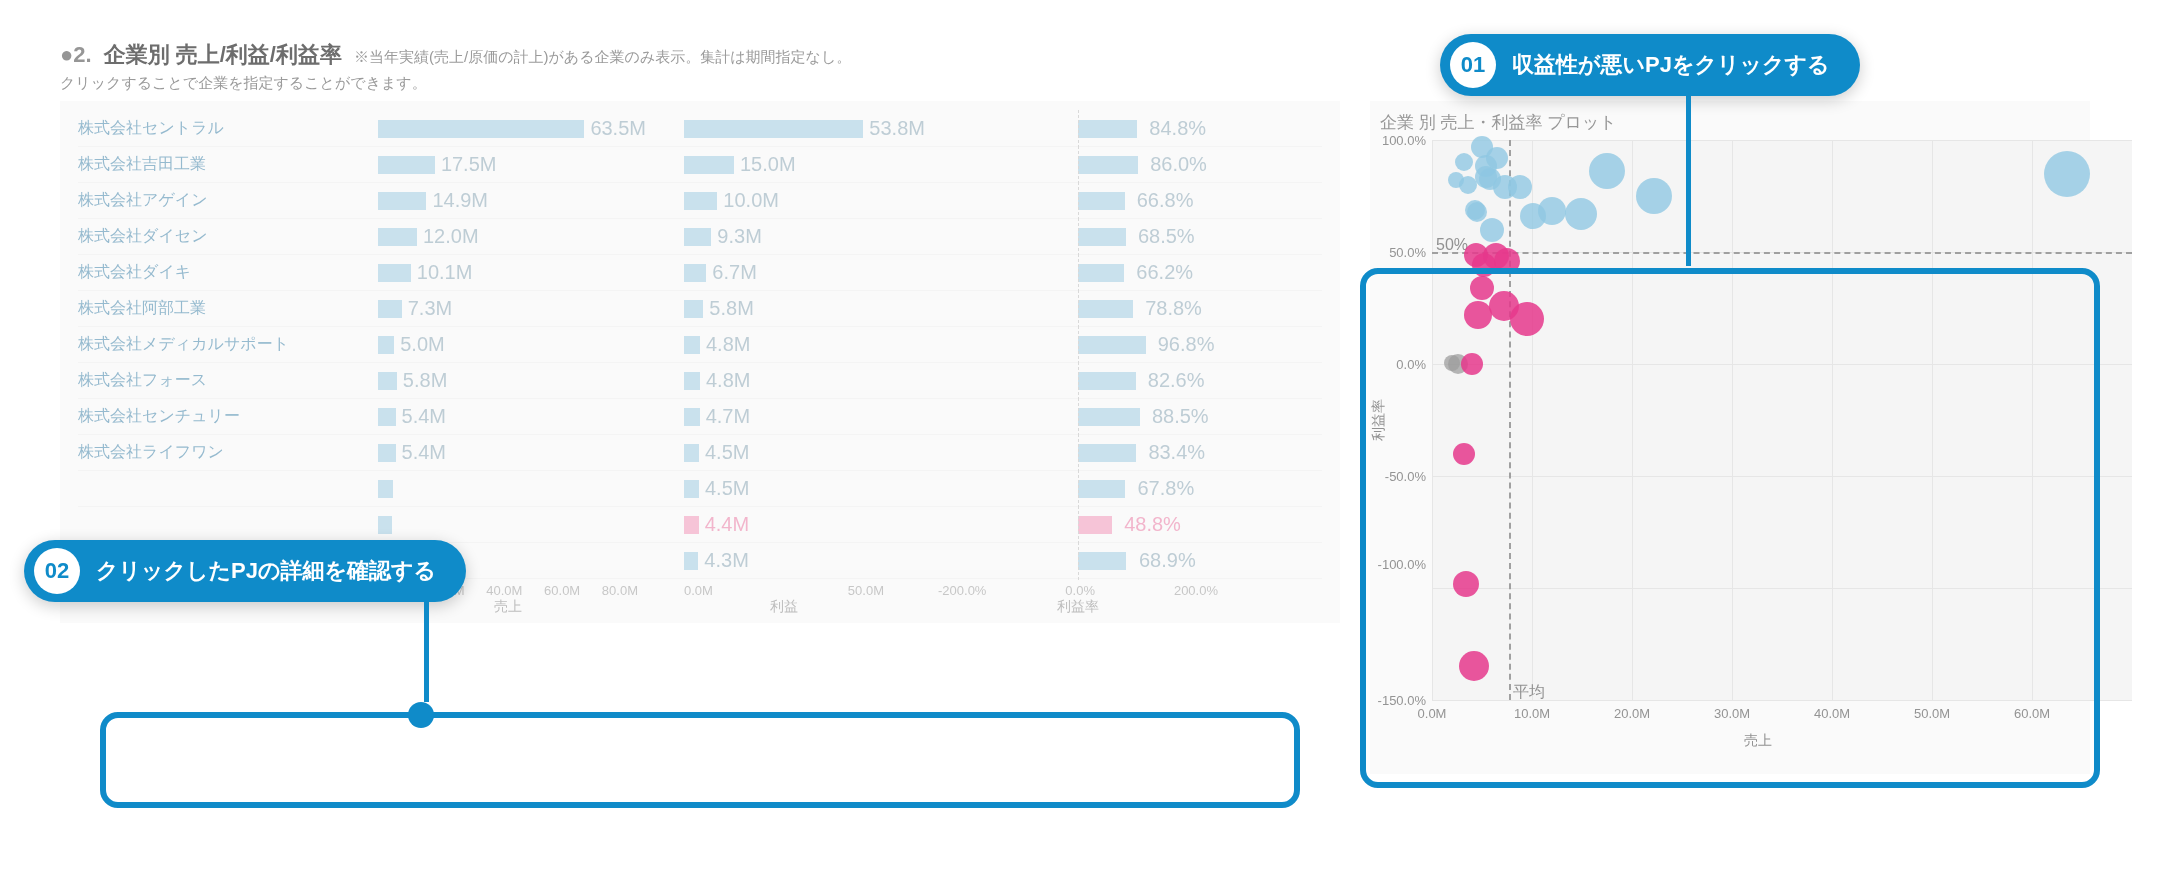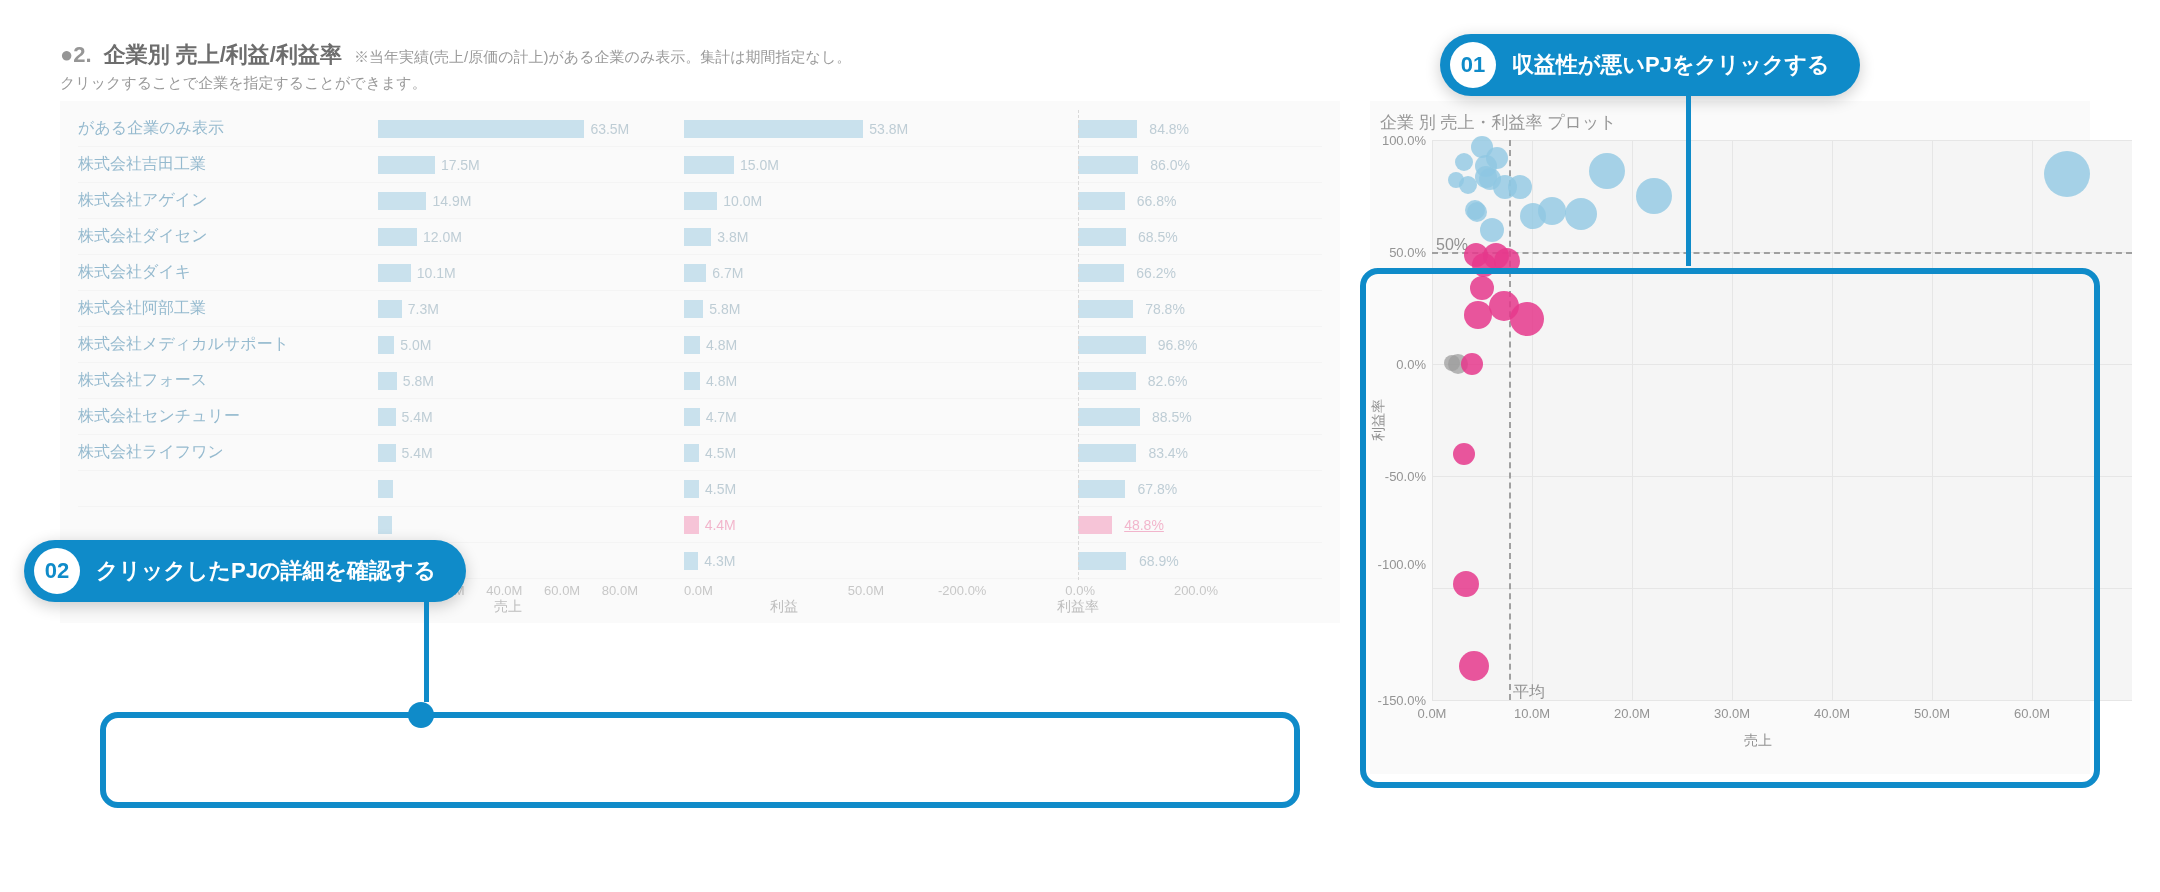--- a/index.html
+++ b/index.html
@@ -25,21 +25,21 @@
   .bar-table { background: #f6f6f6; opacity: 0.55; padding: 10px 18px 4px; }
   .row { display: flex; align-items: center; height: 36px; border-bottom: 1px solid #ececec; }
   .row:last-child { border-bottom: none; }
   .company { width: 300px; color: #3f82a8; font-size: 16px; white-space: nowrap; }
   .barcol { position: relative; height: 20px; display: flex; align-items: center; }
   .barcol.c1 { width: 306px; }
   .barcol.c2 { width: 254px; }
   .barcol.c3 { width: 300px; }
   .bar { height: 18px; background: #9dc9df; }
   .bar.pink { background: #ef94b7; }
-  .val { color: #8aa5b4; font-size: 14px; margin-left: 6px; white-space: nowrap; }
+  .val { color: #8aa5b4; font-size: 20px; margin-left: 6px; white-space: nowrap; }
   .val.pink { color: #e97aa3; }
 
   .ax { display: flex; height: 40px; font-size: 13px; color: #9a9a9a; }
   .ax .company { width: 300px; }
   .ax .barcol { display: flex; justify-content: space-between; padding-top: 4px; }
   .axlab { text-align: center; font-size: 14px; color: #888; }
 
   .scatter-wrap { background: #fafafa; opacity: 0.92; padding: 6px 6px 24px; }
   .scatter-title { color: #8f8f8f; font-size: 17px; padding: 4px 4px 6px; }
   .scatter-plot { position: relative; width: 700px; height: 560px; background: #f5f5f5; }
@@ -76,21 +76,21 @@
   <span class="bullet">●2.</span>
   <span class="title">企業別 売上/利益/利益率</span>
   <span class="note">※当年実績(売上/原価の計上)がある企業のみ表示。集計は期間指定なし。</span>
 </div>
 <div class="section-sub">クリックすることで企業を指定することができます。</div>
 
 <div class="flex">
   <div class="left">
     <div class="bar-table" id="bar-table">
         <div class="row">
-          <div class="company">がある企業のみ表示</div>
+          <div class="company">株式会社セントラル</div>
           <div class="barcol c1">
             <div class="bar" style="width: 206.375px;"></div>
             <span class="val">63.5M</span>
           </div>
           <div class="barcol c2">
             <div class="bar" style="width: 179.333px;"></div>
             <span class="val">53.8M</span>
           </div>
           <div class="barcol c3">
             <div class="bar" style="position: absolute; left: 140px; width: 59.36px;"></div>
@@ -131,21 +131,21 @@
           </div>
         </div>
         <div class="row">
           <div class="company">株式会社ダイセン</div>
           <div class="barcol c1">
             <div class="bar" style="width: 39px;"></div>
             <span class="val">12.0M</span>
           </div>
           <div class="barcol c2">
             <div class="bar" style="width: 27.3333px;"></div>
-            <span class="val">3.8M</span>
+            <span class="val">9.3M</span>
           </div>
           <div class="barcol c3">
             <div class="bar" style="position: absolute; left: 140px; width: 47.95px;"></div>
             <span class="val" style="position: absolute; left: 193.95px;">68.5%</span>
             <div style="position: absolute; left: 140px; top: -9px; height: 38px; border-left: 1px dashed rgb(187, 187, 187);"></div>
           </div>
         </div>
         <div class="row">
           <div class="company">株式会社ダイキ</div>
           <div class="barcol c1">
@@ -261,21 +261,21 @@
           <div class="company"></div>
           <div class="barcol c1">
             <div class="bar" style="width: 14.3px;"></div>
           </div>
           <div class="barcol c2">
             <div class="bar pink" style="width: 14.6667px;"></div>
             <span class="val pink">4.4M</span>
           </div>
           <div class="barcol c3">
             <div class="bar pink" style="position: absolute; left: 140px; width: 34.16px;"></div>
-            <span class="val pink" style="position: absolute; left: 180.16px; text-decoration: underline;">48.8%</span>
+            <span class="val pink" style="position: absolute; left: 180.16px;">48.8%</span>
             <div style="position: absolute; left: 140px; top: -9px; height: 38px; border-left: 1px dashed rgb(187, 187, 187);"></div>
           </div>
         </div>
         <div class="row">
           <div class="company"></div>
           <div class="barcol c1">
             <div class="bar" style="width: 13.975px;"></div>
           </div>
           <div class="barcol c2">
             <div class="bar" style="width: 14.3333px;"></div>

